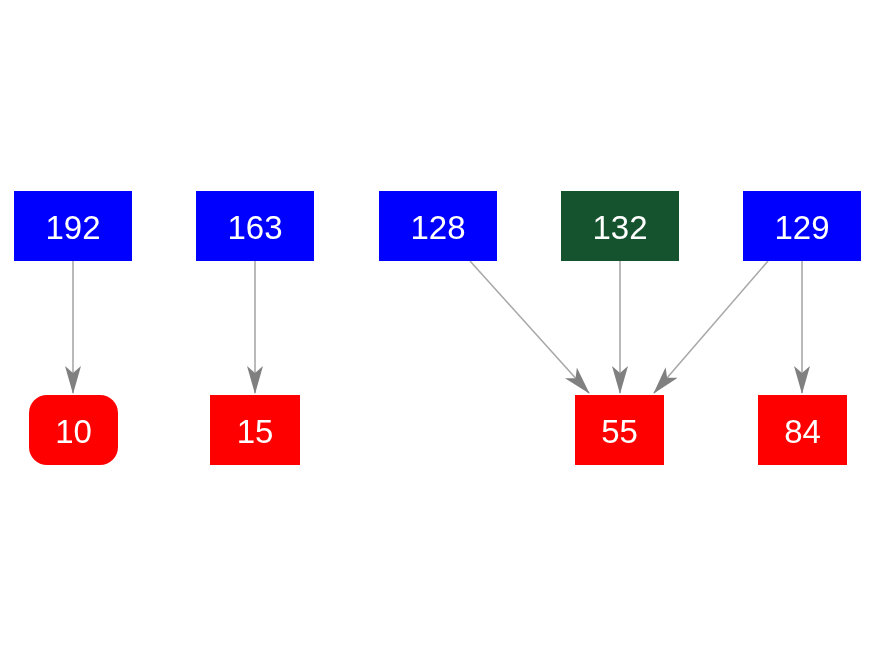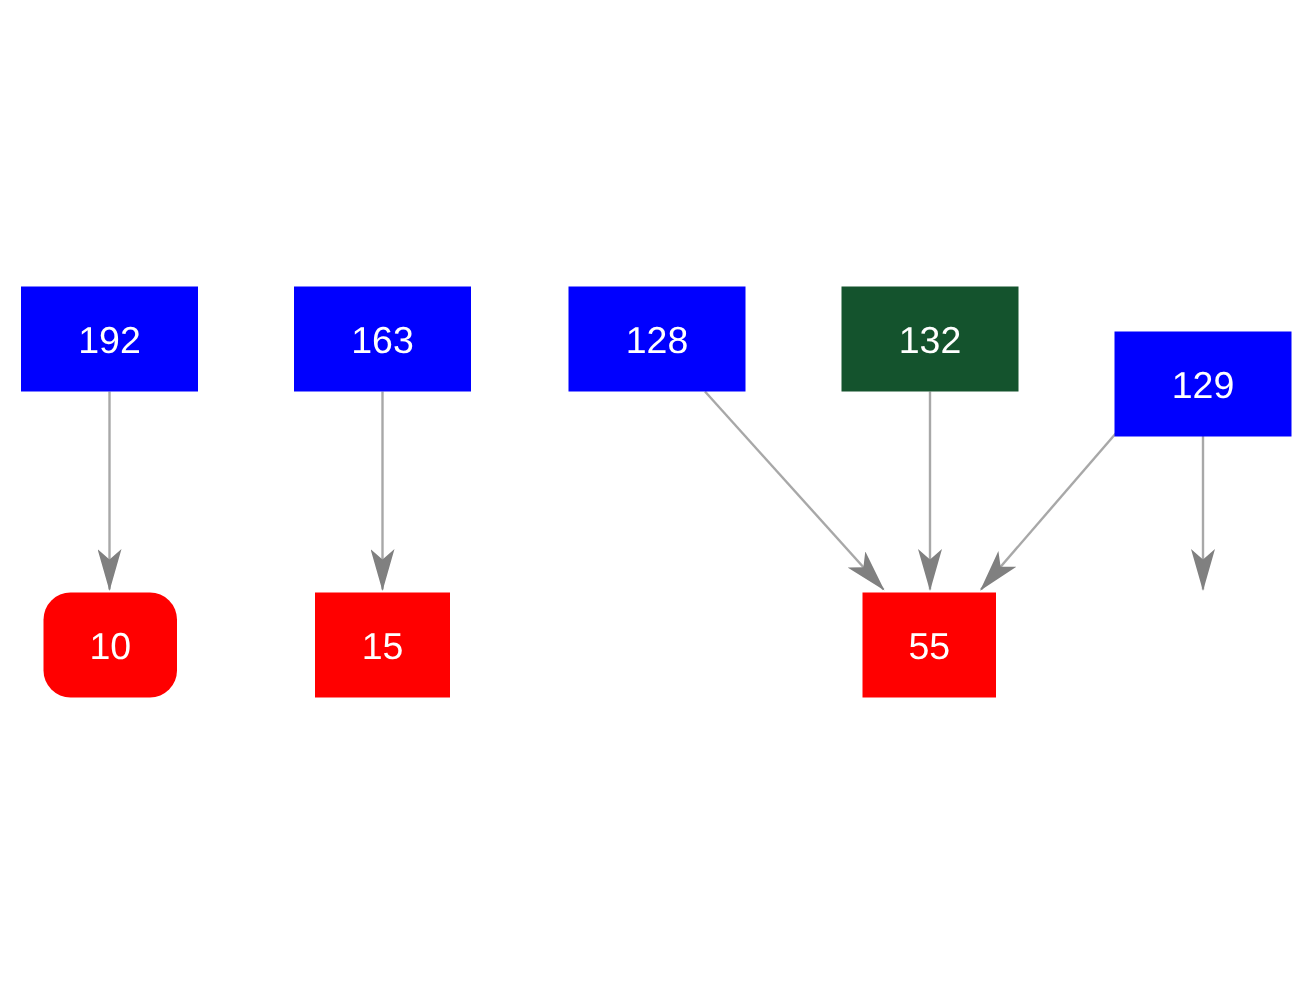--- a/index.html
+++ b/index.html
@@ -21,21 +21,21 @@
     top: 0;
     z-index: 1;
   }
   .node {
     position: absolute;
     z-index: 2;
     display: flex;
     align-items: center;
     justify-content: center;
     color: #ffffff;
-    font-size: 25px;
+    font-size: 33px;
     line-height: 1;
     padding-top: 3px;
     box-sizing: border-box;
     user-select: none;
   }
 </style>
 </head>
 <body>
 
 <div class="canvas" id="diagram-canvas" style="background: rgb(255, 255, 255);">
@@ -49,17 +49,18 @@
       <line x1="255" y1="261" x2="255" y2="393" stroke="#a8a8a8" stroke-width="1.6" marker-end="url(#arrowhead)"></line>
       <line x1="470" y1="261" x2="589" y2="393" stroke="#a8a8a8" stroke-width="1.6" marker-end="url(#arrowhead)"></line>
       <line x1="620" y1="261" x2="620" y2="393" stroke="#a8a8a8" stroke-width="1.6" marker-end="url(#arrowhead)"></line>
       <line x1="768" y1="261" x2="654" y2="393" stroke="#a8a8a8" stroke-width="1.6" marker-end="url(#arrowhead)"></line>
       <line x1="802" y1="261" x2="802" y2="393" stroke="#a8a8a8" stroke-width="1.6" marker-end="url(#arrowhead)"></line>
     </svg>
 <div class="node" style="left: 14px; top: 191px; width: 118px; height: 70px; background: rgb(0, 0, 255); color: rgb(255, 255, 255);">192</div>
     <div class="node" style="left: 196px; top: 191px; width: 118px; height: 70px; background: rgb(0, 0, 255); color: rgb(255, 255, 255);">163</div>
     <div class="node" style="left: 379px; top: 191px; width: 118px; height: 70px; background: rgb(0, 0, 255); color: rgb(255, 255, 255);">128</div>
     <div class="node" style="left: 561px; top: 191px; width: 118px; height: 70px; background: #14532d; color: rgb(255, 255, 255);">132</div>
-    <div class="node" style="left: 743px; top: 191px; width: 118px; height: 70px; background: rgb(0, 0, 255); color: rgb(255, 255, 255); margin-top: 30px;">129</div>
+    <div class="node" style="left: 743px; top: 191px; width: 118px; height: 70px; background: rgb(0, 0, 255); color: rgb(255, 255, 255);">129</div>
     <div class="node" style="left: 29px; top: 395px; width: 89px; height: 70px; background: rgb(255, 0, 0); color: rgb(255, 255, 255); border-radius: 18px;">10</div>
     <div class="node" style="left: 210px; top: 395px; width: 90px; height: 70px; background: rgb(255, 0, 0); color: rgb(255, 255, 255);">15</div>
     <div class="node" style="left: 575px; top: 395px; width: 89px; height: 70px; background: rgb(255, 0, 0); color: rgb(255, 255, 255);">55</div>
+    <div class="node" style="left: 758px; top: 395px; width: 89px; height: 70px; background: rgb(255, 0, 0); color: rgb(255, 255, 255);">84</div>
   </div>
 
 </body></html>

